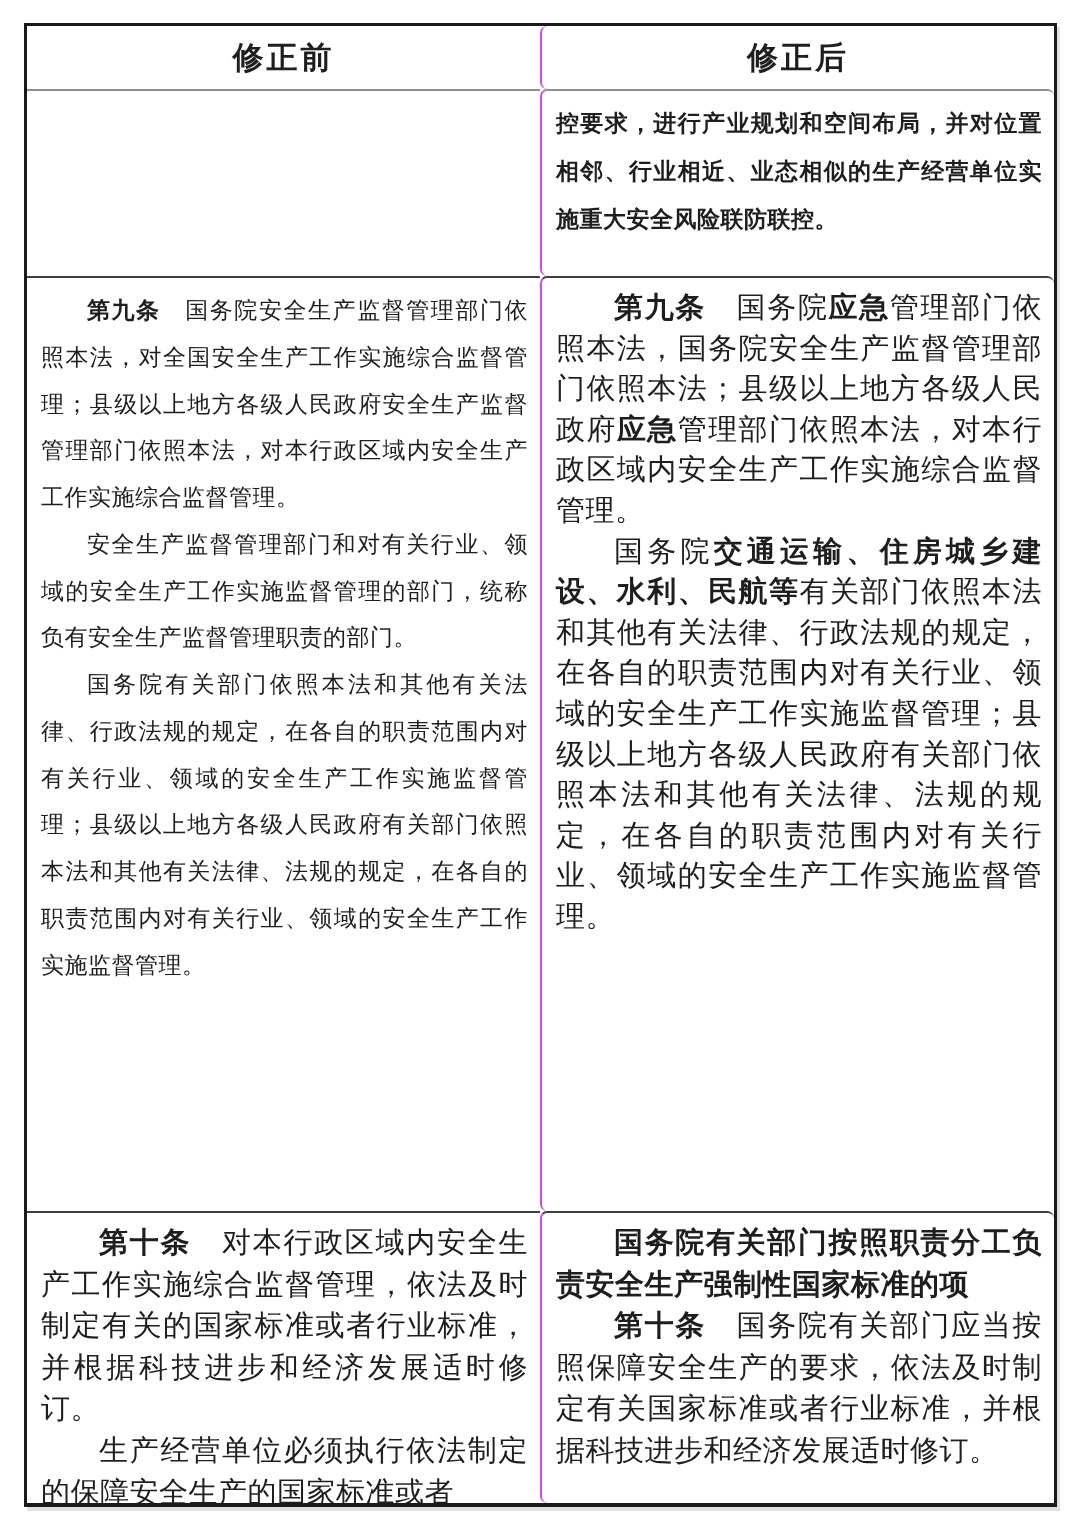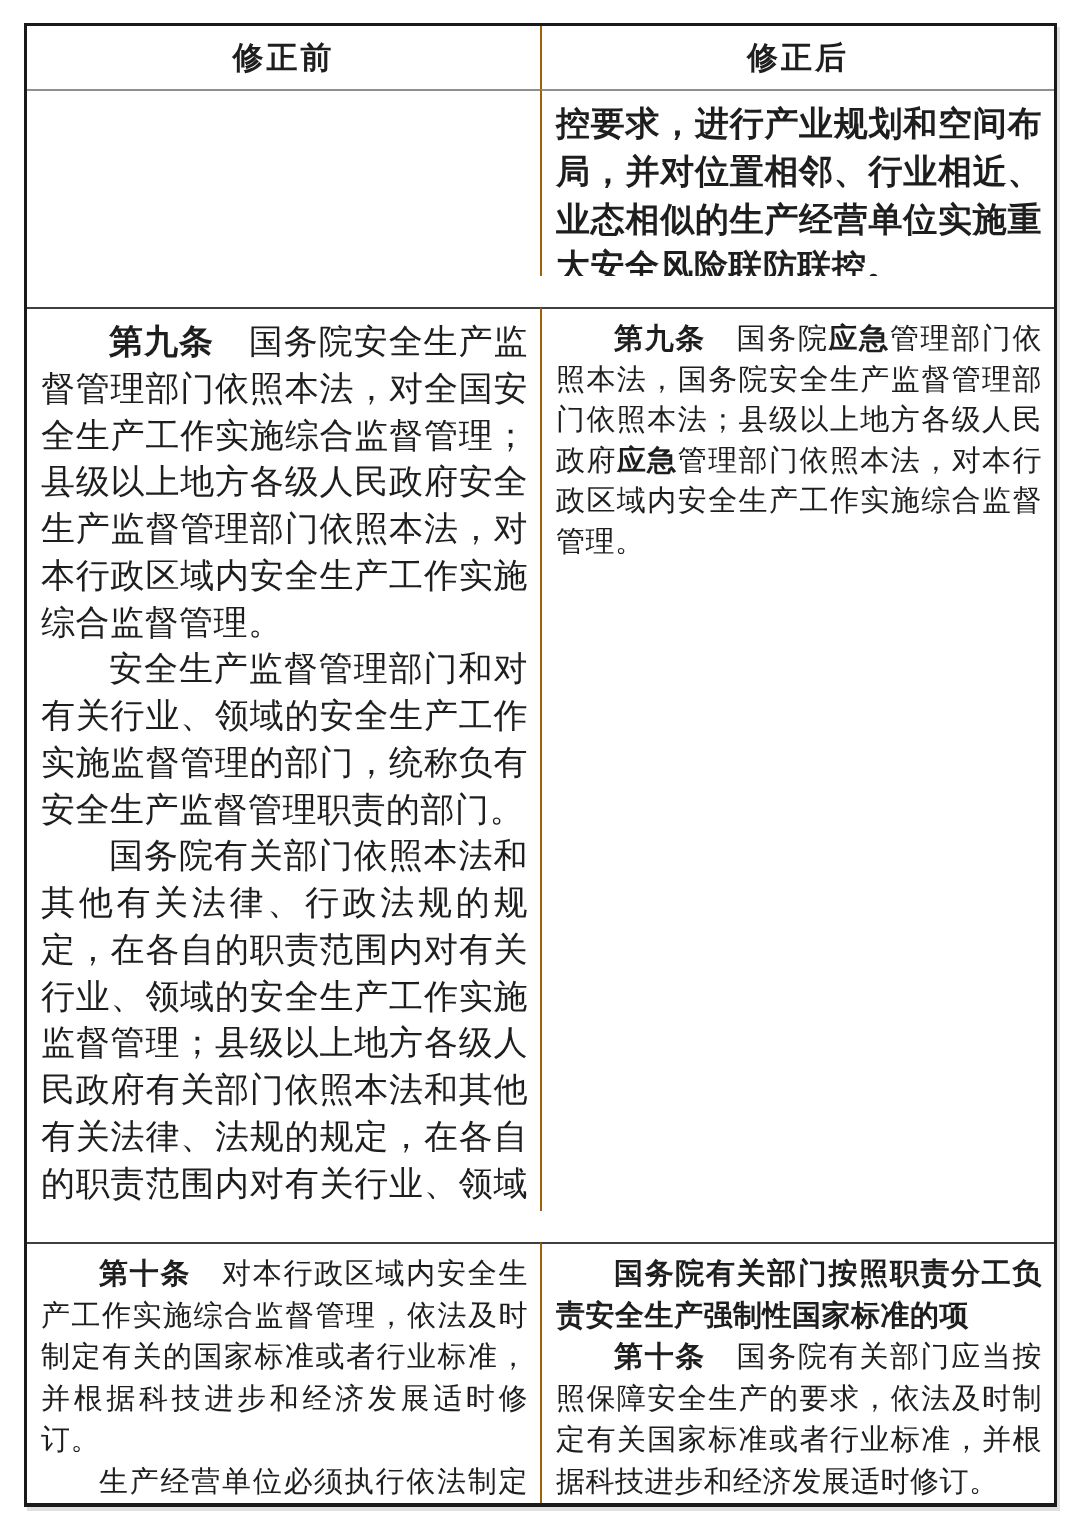--- a/index.html
+++ b/index.html
@@ -31,41 +31,41 @@
     display: grid;
     grid-template-columns: 513px 1fr;
     grid-template-rows: 63px 187px 935px 1fr;
   }
   .cell {
     box-sizing: border-box;
     overflow: hidden;
     padding: 9px 12px 0 14px;
     color: #1e1e1e;
   }
-  .col-r { border-left: 2px solid #a16207; }
+  .col-r { border-left: 2px solid #d946ef; border-radius: 7px; }
   .div-light { border-top: 2px solid #8f8f8f; }
-  .div-dark  { border-top: 2px solid #3f3f3f; margin-top: 31px; }
+  .div-dark  { border-top: 2px solid #3f3f3f; }
   .hd {
     display: flex;
     align-items: center;
     justify-content: center;
     font-family: "Liberation Sans", "DejaVu Sans", sans-serif;
     font-weight: 700;
     font-size: 31px;
     letter-spacing: 3px;
     padding: 0;
   }
   .cell p {
     margin: 0;
     text-align: justify;
     letter-spacing: 0.5px;
     word-break: break-all;
   }
   .indent { text-indent: 2em; }
-  .lh47 p { font-size: 34px; line-height: 46.75px; }
+  .lh47 p { font-size: 23px; line-height: 46.75px; }
   .lh41 p { font-size: 29px; line-height: 40.6px; }
   .lh42 p { font-size: 29px; line-height: 41.6px; }
   .cell b {
     font-family: "Liberation Sans", "DejaVu Sans", sans-serif;
     font-weight: 700;
   }
 </style>
 </head>
 <body>
 
@@ -80,20 +80,21 @@
         <p><b>控要求，进行产业规划和空间布局，并对位置相邻、行业相近、业态相似的生产经营单位实施重大安全风险联防联控。</b></p>
       </div>
 
     <div class="cell lh47 div-dark">
         <p class="indent"><b>第九条</b><span>　国务院安全生产监督管理部门依照本法，对全国安全生产工作实施综合监督管理；县级以上地方各级人民政府安全生产监督管理部门依照本法，对本行政区域内安全生产工作实施综合监督管理。</span></p>
         <p class="indent"><span>安全生产监督管理部门和对有关行业、领域的安全生产工作实施监督管理的部门，统称负有安全生产监督管理职责的部门。</span></p>
         <p class="indent"><span>国务院有关部门依照本法和其他有关法律、行政法规的规定，在各自的职责范围内对有关行业、领域的安全生产工作实施监督管理；县级以上地方各级人民政府有关部门依照本法和其他有关法律、法规的规定，在各自的职责范围内对有关行业、领域的安全生产工作实施监督管理。</span></p>
       </div>
     <div class="cell lh41 div-dark col-r">
         <p class="indent"><b>第九条</b><span>　国务院</span><b>应急</b><span>管理部门依照本法，国务院安全生产监督管理部门依照本法；县级以上地方各级人民政府</span><b>应急</b><span>管理部门依照本法，对本行政区域内安全生产工作实施综合监督管理。</span></p>
+        <p class="indent"><span>国务院</span><b>交通运输、住房城乡建设、水利、民航等</b><span>有关部门依照本法和其他有关法律、行政法规的规定，在各自的职责范围内对有关行业、领域的安全生产工作实施监督管理；县级以上地方各级人民政府有关部门依照本法和其他有关法律、法规的规定，在各自的职责范围内对有关行业、领域的安全生产工作实施监督管理。</span></p>
       </div>
 
     <div class="cell lh42 div-dark">
         <p class="indent"><b>第十条</b><span>　对本行政区域内安全生产工作实施综合监督管理，依法及时制定有关的国家标准或者行业标准，并根据科技进步和经济发展适时修订。</span></p>
         <p class="indent"><span>生产经营单位必须执行依法制定的保障安全生产的国家标准或者</span></p>
       </div>
     <div class="cell lh42 div-dark col-r">
         <p class="indent"><b>国务院有关部门按照职责分工负责安全生产强制性国家标准的项</b></p>
         <p class="indent"><b>第十条</b><span>　国务院有关部门应当按照保障安全生产的要求，依法及时制定有关国家标准或者行业标准，并根据科技进步和经济发展适时修订。</span></p>
       </div>

